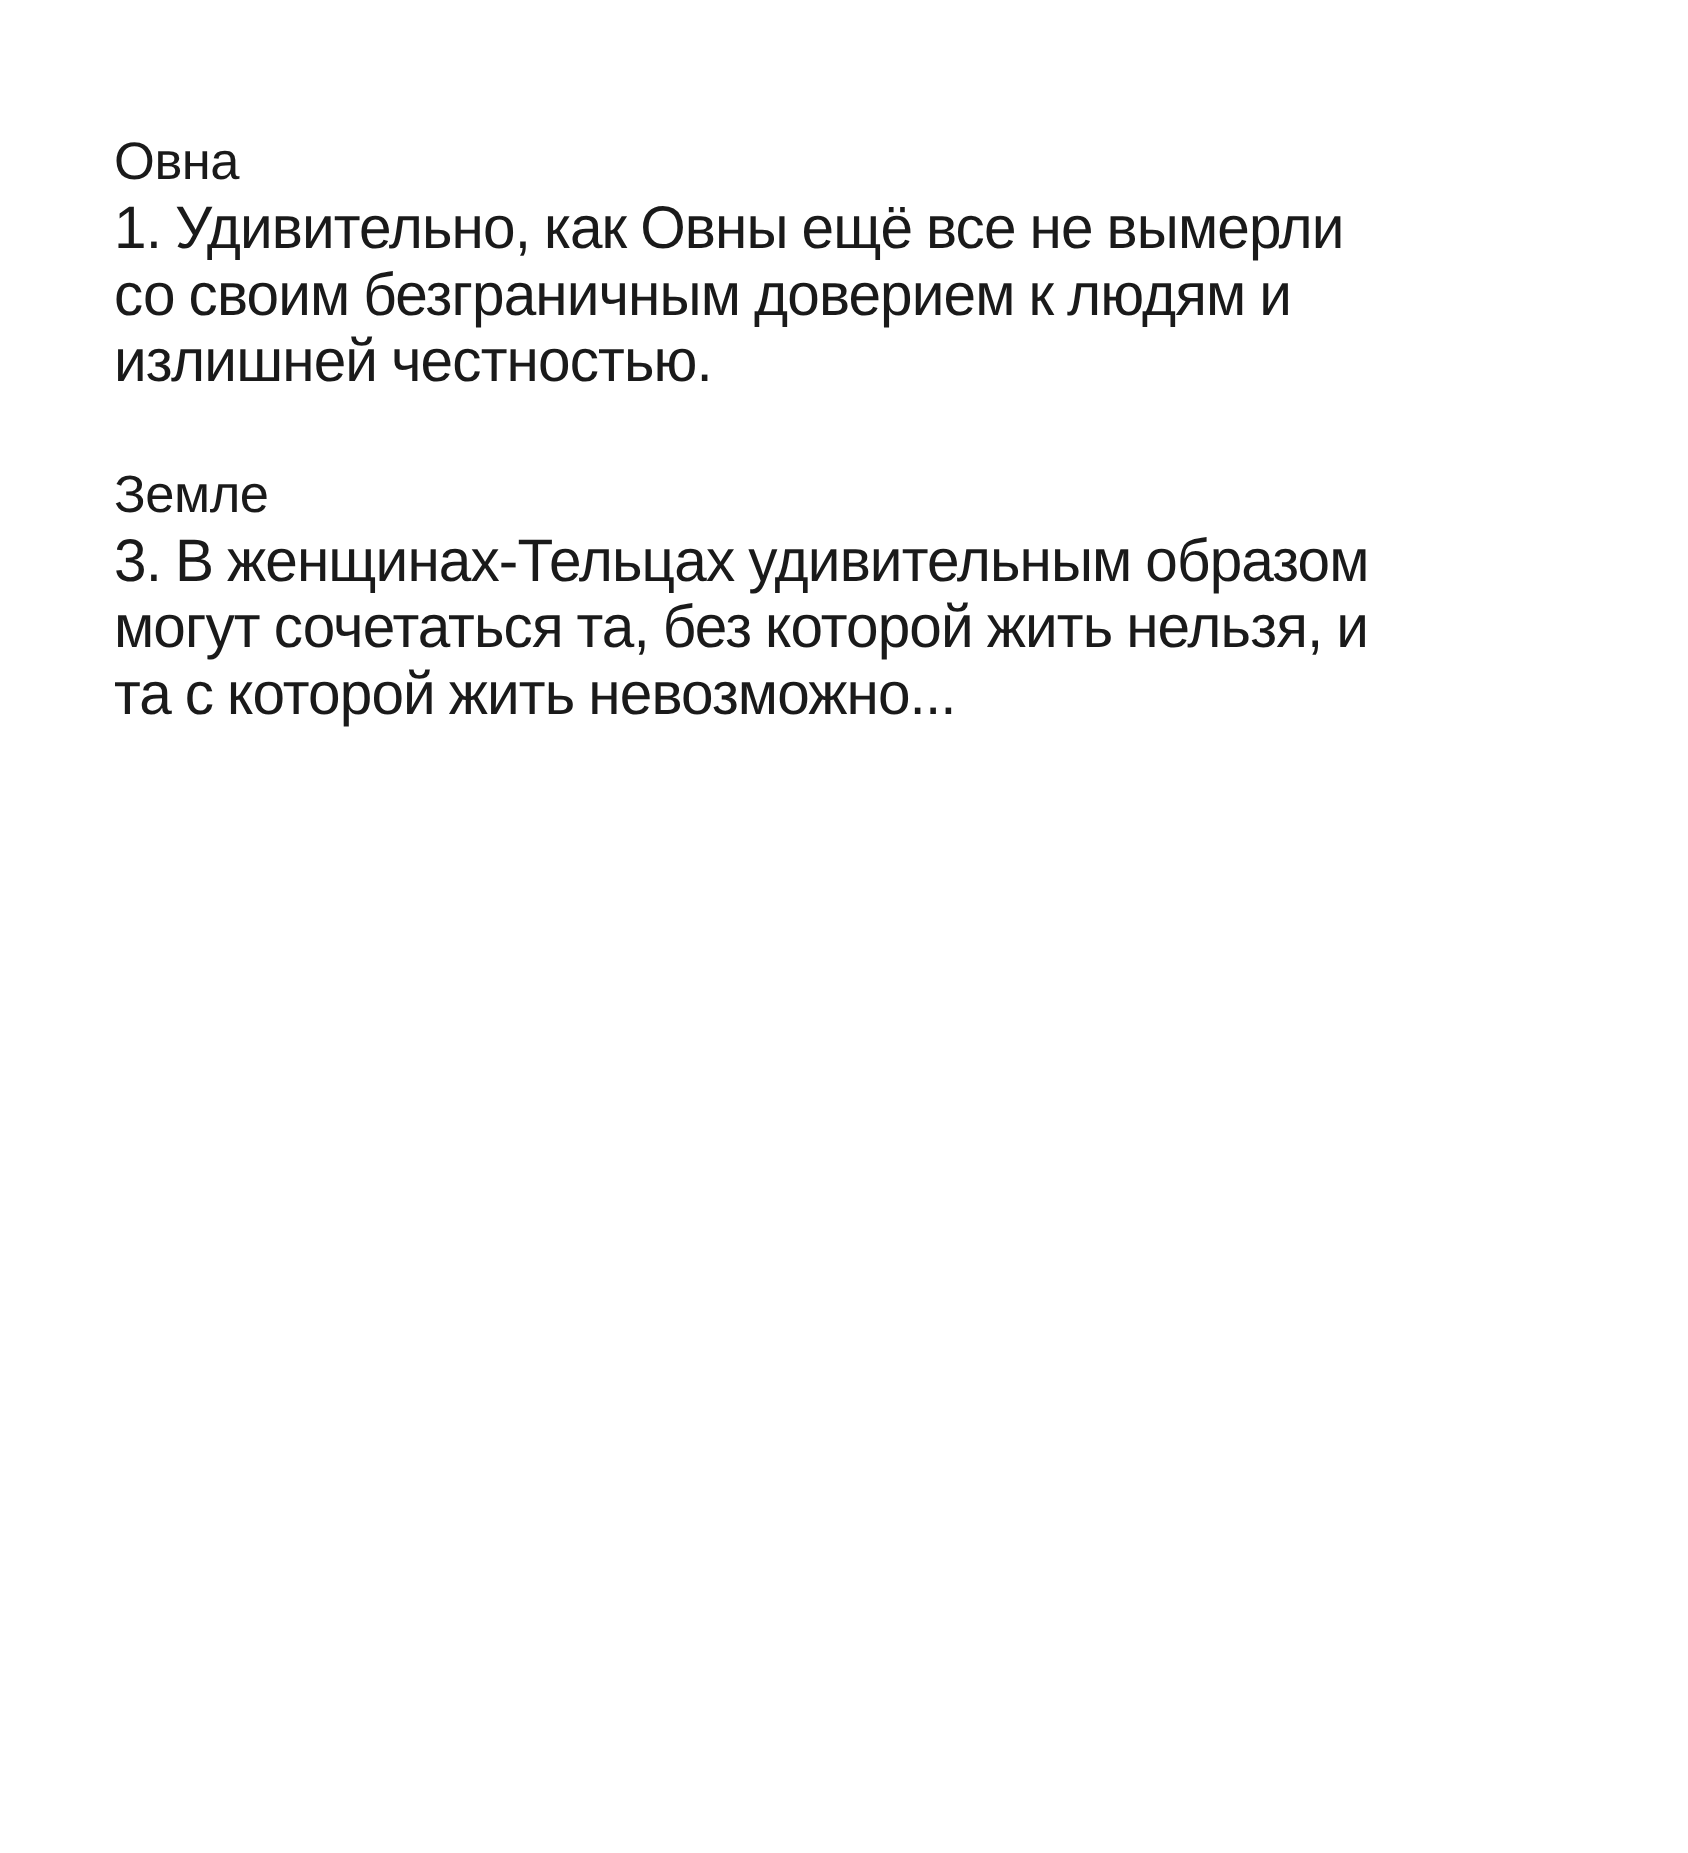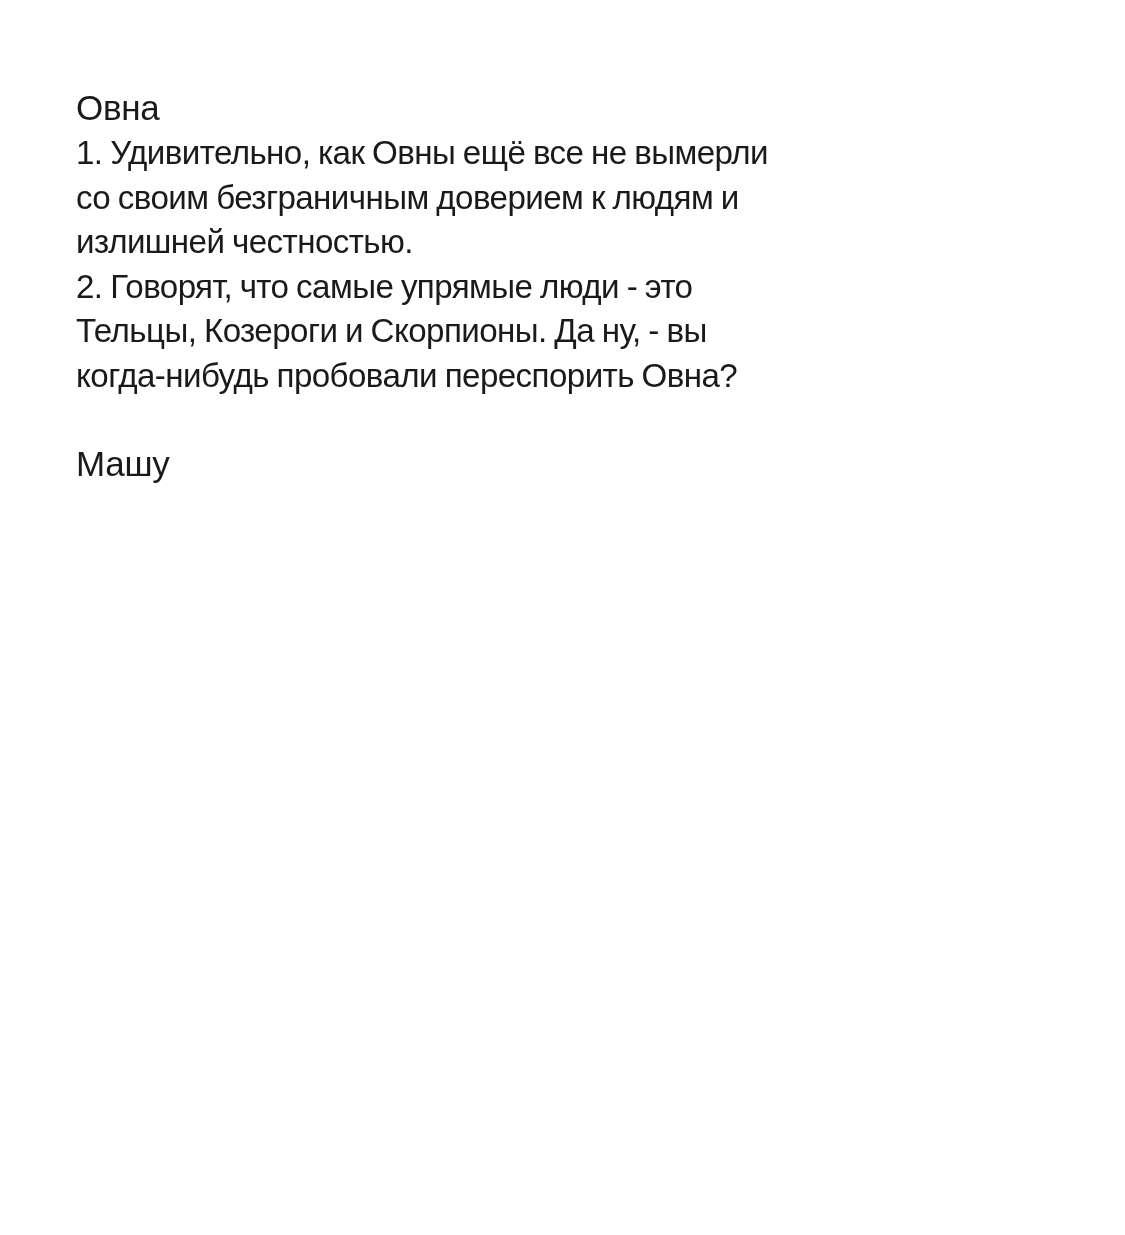--- a/index.html
+++ b/index.html
@@ -28,21 +28,21 @@
       margin-top: 44px;
     }
     .heading {
       font-size: 35px;
       line-height: 44px;
       font-weight: normal;
       margin: 0;
       letter-spacing: -0.3px;
     }
     .item {
-      font-size: 34px;
+      font-size: 40px;
       line-height: 44.6px;
       margin: 0;
       letter-spacing: -0.6px;
       word-spacing: -1px;
       transform-origin: left top;
     }
     .line {
       display: block;
       white-space: nowrap;
     }
@@ -52,24 +52,24 @@
 
 <div class="page">
 
   <div class="section">
     <h2 class="heading">Овна</h2>
     <p class="item">
       <span class="line" style="transform: scaleX(0.975); transform-origin: left top;">1. Удивительно, как Овны ещё все не вымерли</span>
       <span class="line" style="transform: scaleX(0.975); transform-origin: left top;">со своим безграничным доверием к людям и</span>
       <span class="line" style="transform: scaleX(0.975); transform-origin: left top;">излишней честностью.</span>
     </p>
-    <p class="item">
-      <span class="line" style="transform: scaleX(0.975); transform-origin: left top;">2. Говорят, что самые упрямые люди - это</span>
-      <span class="line" style="transform: scaleX(0.975); transform-origin: left top;">Тельцы, Козероги и Скорпионы. Да ну, - вы</span>
-      <span class="line" style="transform: scaleX(0.975); transform-origin: left top;">когда-нибудь пробовали переспорить Овна?</span>
-    </p>
   </div>
 
   <div class="section">
-    <h2 class="heading">Машу</h2>
+    <h2 class="heading">Земле</h2>
+    <p class="item">
+      <span class="line" style="transform: scaleX(0.975); transform-origin: left top;">3. В женщинах-Тельцах удивительным образом</span>
+      <span class="line" style="transform: scaleX(0.975); transform-origin: left top;">могут сочетаться та, без которой жить нельзя, и</span>
+      <span class="line" style="transform: scaleX(0.975); transform-origin: left top;">та с которой жить невозможно...</span>
+    </p>
   </div>
 
 </div>
 
 </body></html>

